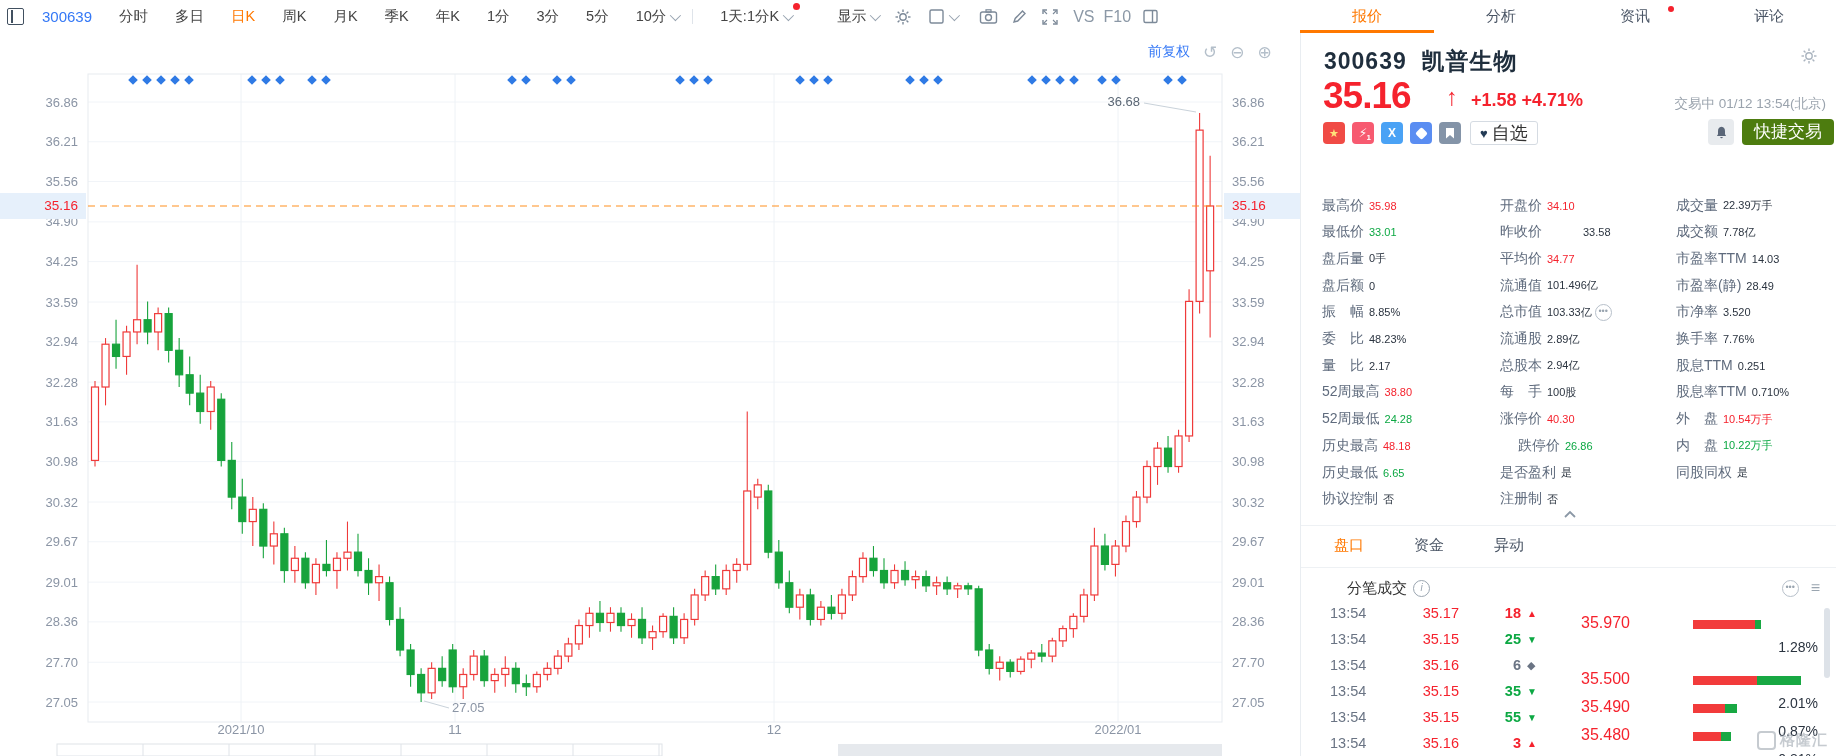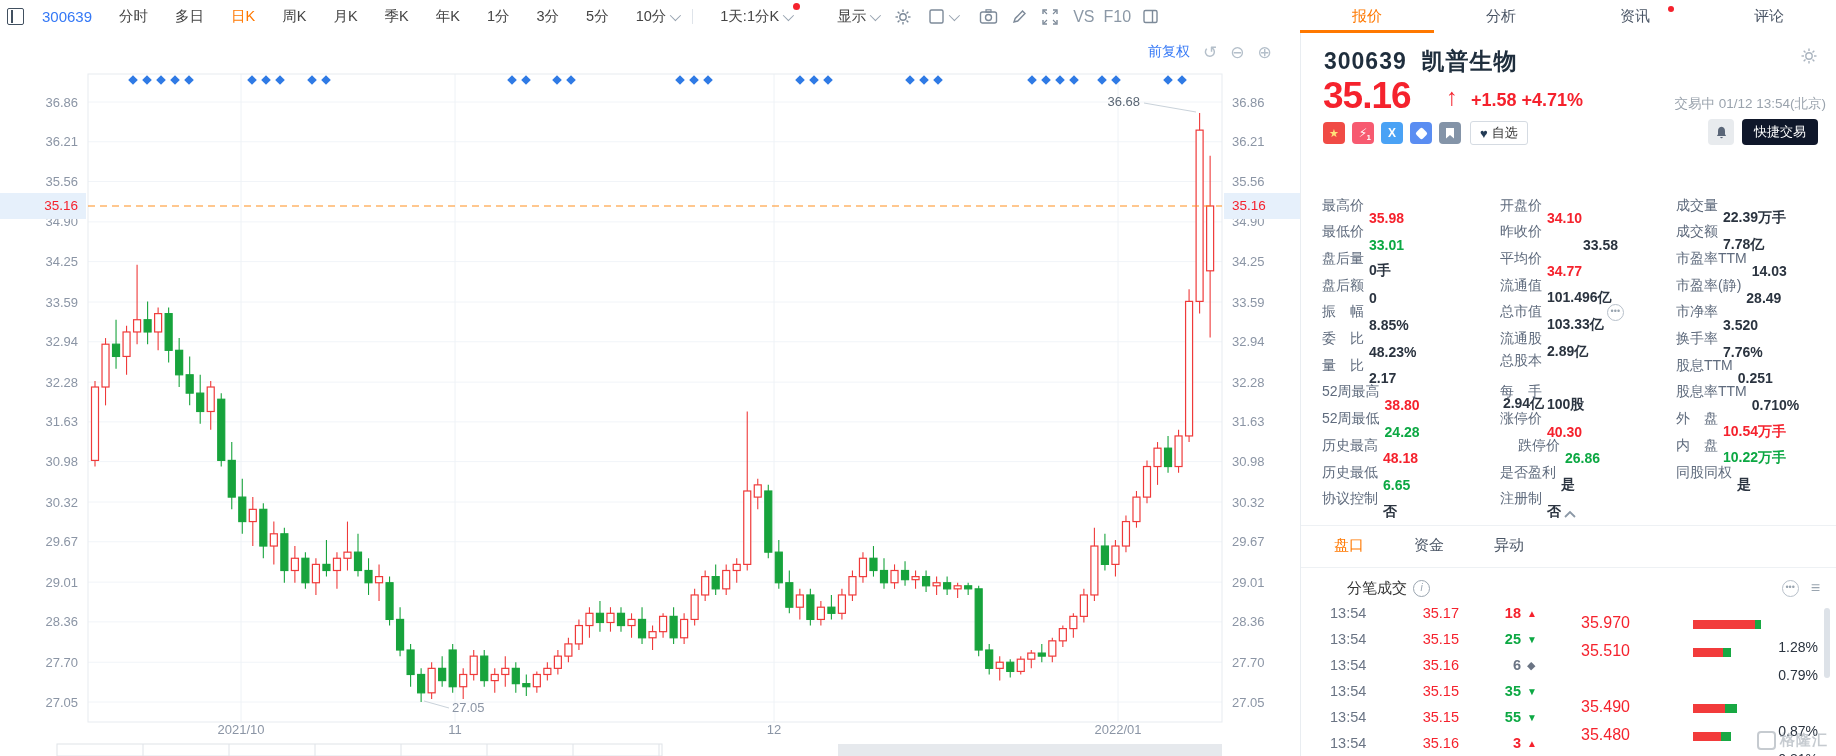--- a/index.html
+++ b/index.html
@@ -33,28 +33,28 @@
   .q-name{position:absolute;left:23px;top:13px;font-size:23px;font-weight:bold;color:#1f2e3d;letter-spacing:1px;}
   .q-gear{position:absolute;right:18px;top:14px;color:#aab4bf;font-size:18px;cursor:pointer;}
   .q-price{position:absolute;left:22px;top:42px;font-size:37px;font-weight:bold;color:#f5222d;letter-spacing:-1px;}
   .q-arrow{position:absolute;left:145px;top:50px;font-size:24px;font-weight:bold;color:#f5222d;}
   .q-chg{position:absolute;left:170px;top:57px;font-size:18px;font-weight:bold;color:#f5222d;}
   .q-status{position:absolute;right:10px;top:62px;font-size:13.5px;color:#9aa3ad;}
   .badges{position:absolute;left:22px;top:88px;display:flex;align-items:center;height:24px;}
   .bdg{width:22px;height:22px;border-radius:4px;margin-right:7px;display:flex;align-items:center;justify-content:center;color:#fff;font-size:12px;font-weight:bold;position:relative;}
   .fav{height:22px;border:1px solid #d5dbe2;border-radius:3px;display:inline-flex;align-items:center;padding:0 9px;margin-left:2px;cursor:pointer;}
   .fav .h{color:#243b55;font-size:13px;margin-right:4px;}
-  .fav .t{font-size:13px;color:#333;}
+  .fav .t{font-size:18px;color:#333;}
   .bell{position:absolute;left:407px;top:86px;width:26px;height:26px;background:#e8ebee;border-radius:4px;display:flex;align-items:center;justify-content:center;cursor:pointer;}
-  .quick{position:absolute;left:441px;top:86px;height:26px;background:#0f172a;border-radius:4px;color:#fff;font-size:13px;line-height:26px;padding:0 12px;cursor:pointer;}
+  .quick{position:absolute;left:441px;top:86px;height:26px;background:#4d7c0f;border-radius:4px;color:#fff;font-size:17px;line-height:26px;padding:0 12px;cursor:pointer;}
   .stats{position:absolute;left:0;top:0;width:535px;}
   .srow{position:absolute;left:21px;width:500px;height:27px;}
   .cell{position:absolute;top:0;height:27px;display:flex;align-items:center;white-space:nowrap;}
   .cell .lb{color:#5f6b7d;font-size:14px;margin-right:5px;}
-  .cell .vl{font-size:14px;font-weight:bold;color:#2b3440;margin-top:25px;}
+  .cell .vl{font-size:11px;font-weight:normal;color:#2b3440;}
   .cell .vl.red{color:#f5222d;} .cell .vl.green{color:#0ca843;}
   .dots-ico{width:15px;height:15px;border:1px solid #b7c0ca;border-radius:50%;color:#9aa5b0;font-size:9px;line-height:13px;text-align:center;margin-left:3px;}
   .collapse{position:absolute;left:262px;top:472px;width:14px;height:9px;cursor:pointer;}
   .hdiv{position:absolute;left:0;width:535px;height:1px;background:#eef1f4;}
   .subtabs{position:absolute;left:33px;top:503px;display:flex;}
   .stab{font-size:15px;color:#4a5565;margin-right:50px;cursor:pointer;}
   .stab.active{color:#ff7800;}
   .ticks-title{position:absolute;left:46px;top:546px;font-size:15px;color:#333;display:flex;align-items:center;}
   .info-ico{width:15px;height:15px;border:1px solid #9aa5b0;border-radius:50%;color:#9aa5b0;font-size:10px;line-height:14px;text-align:center;margin-left:6px;font-style:italic;}
   .tt-icons{position:absolute;right:16px;top:546px;color:#9aa5b0;display:flex;align-items:center;}
@@ -628,21 +628,21 @@
           <div class="cell" style="left: 354px;">
             <span class="lb">换手率</span>
             <span class="vl dark">7.76%</span>
           </div>
         </div>
         <div class="srow" style="top: 319.2px;">
           <div class="cell" style="left: 0px;">
             <span class="lb">量　比</span>
             <span class="vl dark">2.17</span>
           </div>
-          <div class="cell" style="left: 178px; flex-direction: column;">
+          <div class="cell" style="left: 178px;">
             <span class="lb">总股本</span>
             <span class="vl dark">2.94亿</span>
           </div>
           <div class="cell" style="left: 354px;">
             <span class="lb">股息TTM</span>
             <span class="vl dark">0.251</span>
           </div>
         </div>
         <div class="srow" style="top: 345.9px;">
           <div class="cell" style="left: 0px;">
@@ -775,27 +775,27 @@
       </div>
     <div class="ladder" id="ladder">
         <div class="lrow" style="top: 5px;">
           <span class="lp">35.970</span>
           <span class="bar">
             <span style="display: inline-block; height: 9px; background: rgb(242, 59, 59); width: 62px;"></span>
             <span style="display: inline-block; height: 9px; background: rgb(24, 168, 67); width: 6px;"></span>
           </span>
           <span class="pct">1.28%</span>
         </div>
-        <div class="lrow" style="top: 33px;">
-          <span class="lp">35.510</span>
+        <div class="lrow" style="top: 61px;">
+          <span class="lp">35.500</span>
           <span class="bar">
-            <span style="display: inline-block; height: 9px; background: rgb(242, 59, 59); width: 30px;"></span>
-            <span style="display: inline-block; height: 9px; background: rgb(24, 168, 67); width: 8px;"></span>
+            <span style="display: inline-block; height: 9px; background: rgb(242, 59, 59); width: 64px;"></span>
+            <span style="display: inline-block; height: 9px; background: rgb(24, 168, 67); width: 44px;"></span>
           </span>
-          <span class="pct">0.79%</span>
+          <span class="pct">2.01%</span>
         </div>
         <div class="lrow" style="top: 89px;">
           <span class="lp">35.490</span>
           <span class="bar">
             <span style="display: inline-block; height: 9px; background: rgb(242, 59, 59); width: 32px;"></span>
             <span style="display: inline-block; height: 9px; background: rgb(24, 168, 67); width: 12px;"></span>
           </span>
           <span class="pct">0.87%</span>
         </div>
         <div class="lrow" style="top: 117px;">

